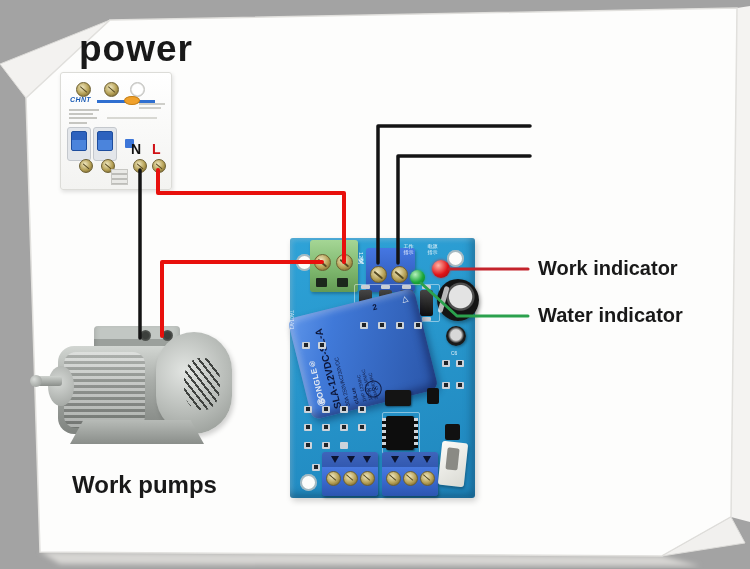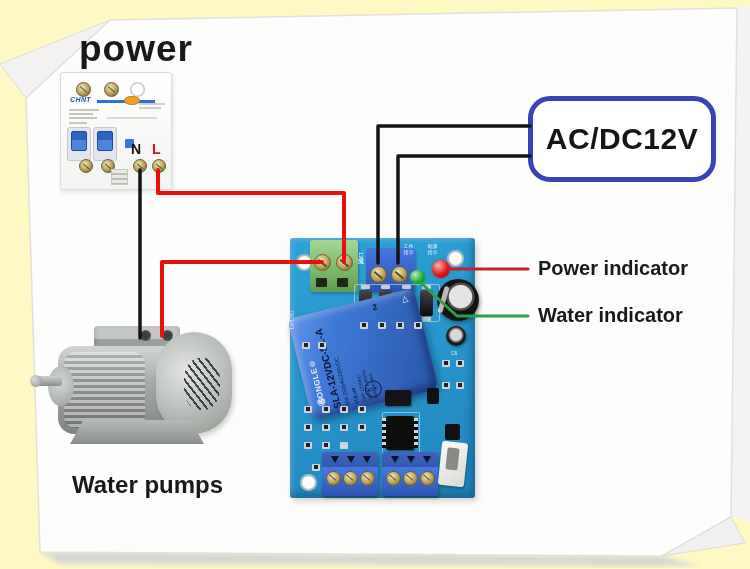--- a/index.html
+++ b/index.html
@@ -1,17 +1,17 @@
 <!DOCTYPE html>
 <html style="--wire-red: #e8100c; --wire-black: #141414; --legend-red: #c4232b; --legend-green: #2ba14d; --psu-border: #3a43b5; --pcb-blue-light: #2ea3d8; --pcb-blue-dark: #1f86bd; --relay-blue-light: #4079d8; --relay-blue-dark: #2a55a8; --terminal-green: #8cc87e; --terminal-blue: #4577e2; --led-red: #e01418; --led-green: #1ca83a; --brand-blue: #1a5bb5;"><head>
 <meta charset="utf-8">
 <style>
   html,body{margin:0;padding:0;}
   body{font-family:"Liberation Sans", sans-serif; background:#e9e8e6;}
-  #stage{position:relative;width:750px;height:569px;overflow:hidden;background:#fef9c3;}
+  #stage{position:relative;width:750px;height:569px;overflow:hidden;background:#a3a3a3;}
   #stage *, #stage *::before, #stage *::after{box-sizing:border-box;}
   svg.overlay{position:absolute;left:0;top:0;width:750px;height:569px;}
   #page-svg{z-index:0;}
   #wire-svg{z-index:5;pointer-events:none;}
   .wire{fill:none;stroke-linejoin:round;stroke-linecap:round;}
   .w-red{stroke:var(--wire-red);stroke-width:4;}
   .w-black{stroke:var(--wire-black);stroke-width:3.5;}
   .w-lred{stroke:var(--legend-red);stroke-width:3.2;}
   .w-lgreen{stroke:var(--legend-green);stroke-width:3;}
 
@@ -281,21 +281,18 @@
   <svg id="wire-svg" class="overlay">
     <polyline class="wire w-black" points="140,170 140,338"></polyline>
     <polyline class="wire w-red" points="158,170 158,193 344,193 344,262"></polyline>
     <polyline class="wire w-red" points="322,262 162,262 162,336"></polyline>
     <polyline class="wire w-black" points="378,263 378,126 530,126"></polyline>
     <polyline class="wire w-black" points="398,263 398,156 530,156"></polyline>
     <polyline class="wire w-lred" points="449,269 528,269"></polyline>
     <polyline class="wire w-lgreen" points="421,283 457,316 528,316"></polyline>
   </svg>
 
-  <div id="psu-box">
-    <span>AC/DC12V</span>
-  </div>
-
-  <div id="legend-power" class="txt">Power indicator</div>
+
+  <div id="legend-power" class="txt">Work indicator</div>
   <div id="legend-work" class="txt">Water indicator</div>
 
-  <div id="pump-label" class="txt">Water pumps</div>
+  <div id="pump-label" class="txt">Work pumps</div>
 </div>
 
 </body></html>

